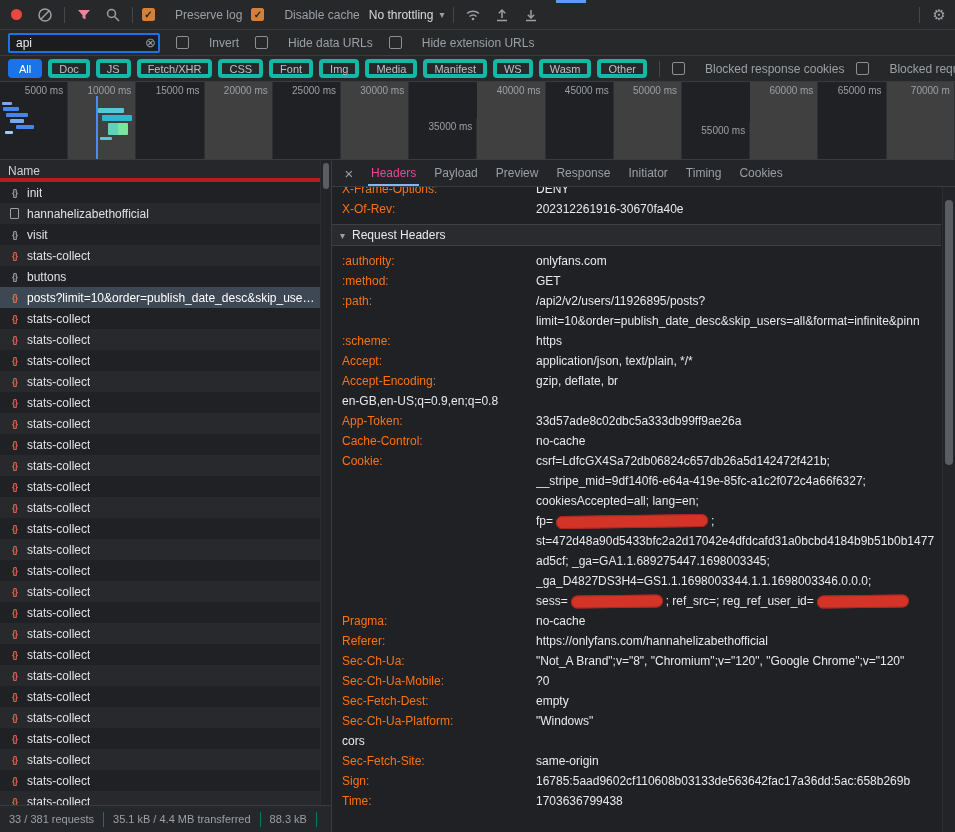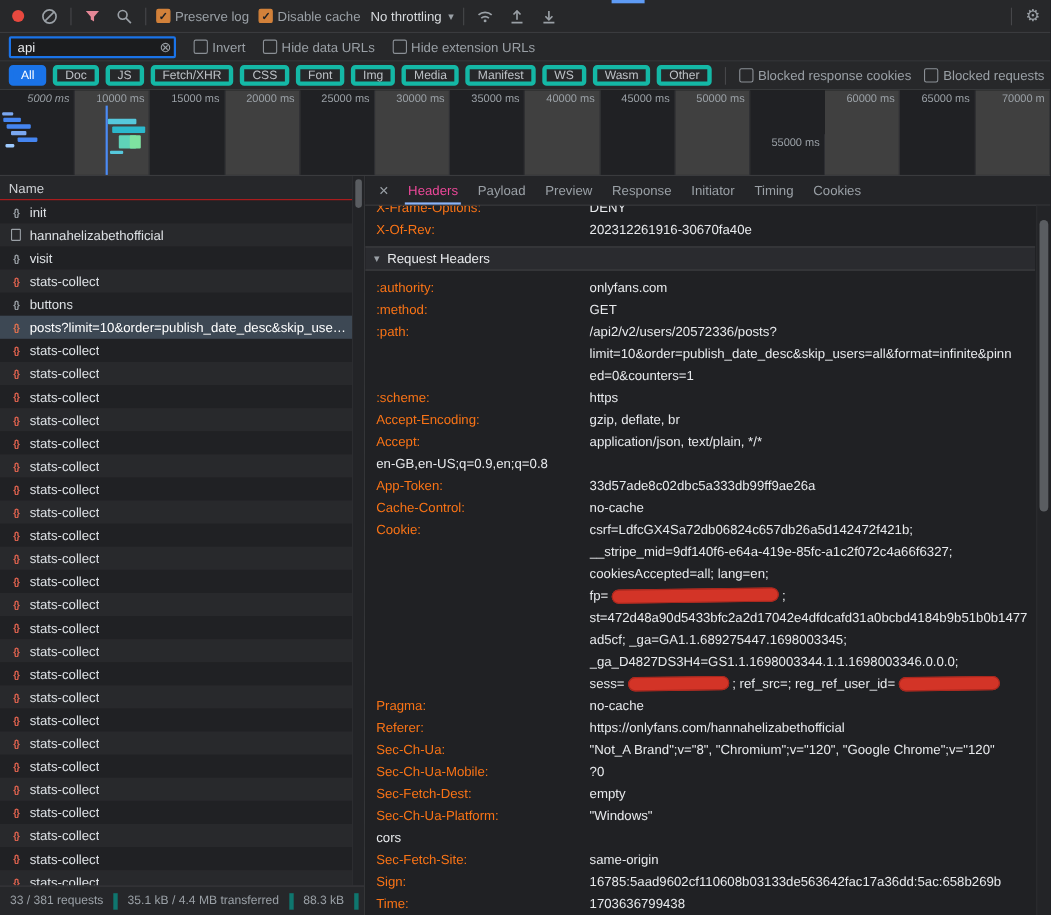--- a/index.html
+++ b/index.html
@@ -15,21 +15,21 @@
   .toolbar.row3{height:26px;padding:0 8px;gap:12px}
   .tbtn{background:none;border:none;display:flex;align-items:center;justify-content:center;width:20px;height:20px;flex:none;cursor:pointer}
   .record-dot{width:11px;height:11px;border-radius:50%;background:#e8493f}
   .sep{width:1px;height:16px;background:#46474a;flex:none}
   .spacer{flex:1}
   .gear{font-size:15px;color:#9aa0a6;line-height:1}
   .caret{color:#9aa0a6;font-size:10px}
   .throttle{display:flex;align-items:center;gap:6px;color:#d7dadd;cursor:pointer}
 
   
-  .cb{display:flex;align-items:center;gap:4px;color:#9aa0a6;cursor:pointer;white-space:nowrap}
+  .cb{display:flex;align-items:center;gap:20px;color:#9aa0a6;cursor:pointer;white-space:nowrap}
   .cb .box{width:13px;height:13px;border:1.5px solid #8b9096;border-radius:2px;flex:none;
     display:flex;align-items:center;justify-content:center}
   .cb.checked .box{background:#d2813a;border-color:#d2813a;color:#202124;font-size:10px;font-weight:bold}
   .cb.checked .box::after{content:"✓"}
 
   
   .input-wrap{position:relative;display:inline-flex;align-items:center}
   .filter-input{width:152px;height:20px;background:#1b1c1e;border:2px solid #1a73e8;border-radius:2px;
     color:#e8eaed;font:12px "Liberation Sans",sans-serif;padding:0 18px 0 6px;outline:none}
   .clear-x{position:absolute;right:4px;color:#9aa0a6;font-size:13px;line-height:1;cursor:pointer}
@@ -44,39 +44,39 @@
   .overview{position:relative;height:78px;flex:none;background:#202124;border-bottom:1px solid #3a3b3e;overflow:hidden;cursor:crosshair}
   .ov-col{position:absolute;top:0;bottom:0;width:68.2px;border-right:1px solid #2e2f33}
   .ov-col.alt{background:#404040}
   .ov-label{position:absolute;right:4px;top:3px;font-size:10px;color:#9aa0a6;white-space:nowrap}
   .ov-bar{position:absolute;border-radius:1px}
   .ov-marker{position:absolute;top:14px;bottom:0;width:2px}
 
   
   .main{flex:1;display:flex;min-height:0}
   .left-col{width:332px;flex:none;display:flex;flex-direction:column;position:relative;border-right:1px solid #3a3b3e;background:#202124}
-  .name-header{height:22px;flex:none;background:#26272a;border-bottom:1px solid #b91c1c;display:flex;align-items:center;padding-left:8px;color:#cfd2d6}
+  .name-header{height:22px;flex:none;background:#26272a;border-bottom:4px solid #b91c1c;display:flex;align-items:flex-end;padding-left:8px;color:#cfd2d6}
   .request-list{flex:1;overflow:hidden;position:relative}
   .req-row{height:21px;display:flex;align-items:center;gap:6px;padding:0 16px 0 8px;white-space:nowrap;cursor:pointer}
   .req-row.alt{background:#28292c}
   .req-row.selected{background:#3d4854}
   .req-label{overflow:hidden;text-overflow:ellipsis;color:#dde1e5;min-width:0}
   .req-row.selected .req-label{color:#fff}
   .json-icon{font-size:9px;font-weight:bold;letter-spacing:-1px;flex:none;width:13px;text-align:center}
   .doc-icon{width:9px;height:11px;border:1px solid #9aa0a6;border-radius:1px;flex:none;margin:0 2px}
 
   
   .vscroll{position:absolute;top:0;right:0;width:11px;background:#232427;border-left:1px solid #2c2d30;z-index:10}
   .vscroll.left{bottom:27px}
   .vscroll.right{top:27px;bottom:0;width:13px}
   .vscroll .thumb{position:absolute;left:2px;right:2px;background:#5a5d61;border-radius:4px}
 
   
   .status-bar{height:27px;flex:none;background:#26272a;border-top:1px solid #3a3b3e;display:flex;align-items:center;color:#9aa0a6;font-size:11px;position:relative;z-index:11}
-  .status-item{padding:0 9px;border-right:4px solid #0f766e;height:15px;display:flex;align-items:center;white-space:nowrap}
+  .status-item{padding:0 9px;border-right:1px solid #0f766e;height:15px;display:flex;align-items:center;white-space:nowrap}
 
   
   .details{flex:1;display:flex;flex-direction:column;min-width:0;position:relative;background:#202124}
   .tabs{height:27px;flex:none;display:flex;align-items:center;border-bottom:1px solid #3a3b3e;padding-left:4px;background:#242528}
   .close-x{width:26px;text-align:center;color:#9aa0a6;font-size:15px;cursor:pointer;flex:none}
   .tab{padding:0 9px;height:100%;display:flex;align-items:center;color:#9aa0a6;position:relative;cursor:pointer;white-space:nowrap}
   .tab.selected{color:#ec4899}
   .tab.selected::after{content:"";position:absolute;left:6px;right:6px;bottom:0;height:2px;background:#8ab4f8}
 
   .headers-content{flex:1;overflow:hidden;padding-left:10px;padding-right:14px;position:relative}
@@ -203,39 +203,39 @@
       <span class="box"></span>
       <span>Blocked requests</span>
     </label>
     <label class="cb">
       <span class="box"></span>
       <span>3rd-party requests</span>
     </label>
   </div>
 
   <div class="overview">
-      <div class="ov-col" style="left: 0px; font-style: italic;">
+      <div class="ov-col" style="left: 0px;">
         <span class="ov-label">5000 ms</span>
       </div>
       <div class="ov-col alt" style="left: 68.2px;">
         <span class="ov-label">10000 ms</span>
       </div>
       <div class="ov-col" style="left: 136.4px;">
         <span class="ov-label">15000 ms</span>
       </div>
       <div class="ov-col alt" style="left: 204.6px;">
         <span class="ov-label">20000 ms</span>
       </div>
       <div class="ov-col" style="left: 272.8px;">
         <span class="ov-label">25000 ms</span>
       </div>
       <div class="ov-col alt" style="left: 341px;">
         <span class="ov-label">30000 ms</span>
       </div>
-      <div class="ov-col" style="left: 409.2px;">
+      <div class="ov-col" style="left: 409.2px; margin-top: 36px;">
         <span class="ov-label">35000 ms</span>
       </div>
       <div class="ov-col alt" style="left: 477.4px;">
         <span class="ov-label">40000 ms</span>
       </div>
       <div class="ov-col" style="left: 545.6px;">
         <span class="ov-label">45000 ms</span>
       </div>
       <div class="ov-col alt" style="left: 613.8px;">
         <span class="ov-label">50000 ms</span>
@@ -439,41 +439,40 @@
           </div>
           <div class="hrow">
             <div class="hname">:method:</div>
             <div class="hval">
               <div class="vline">GET</div>
             </div>
           </div>
           <div class="hrow">
             <div class="hname">:path:</div>
             <div class="hval">
-              <div class="vline">/api2/v2/users/20572336/posts?</div>
+              <div class="vline">/api2/v2/users/11926895/posts?</div>
               <div class="vline">limit=10&amp;order=publish_date_desc&amp;skip_users=all&amp;format=infinite&amp;pinn</div>
-              <div class="vline">ed=0&amp;counters=1</div>
             </div>
           </div>
           <div class="hrow">
             <div class="hname">:scheme:</div>
             <div class="hval">
               <div class="vline">https</div>
             </div>
           </div>
           <div class="hrow">
+            <div class="hname">Accept:</div>
+            <div class="hval">
+              <div class="vline">application/json, text/plain, */*</div>
+            </div>
+          </div>
+          <div class="hrow">
             <div class="hname">Accept-Encoding:</div>
             <div class="hval">
               <div class="vline">gzip, deflate, br</div>
-            </div>
-          </div>
-          <div class="hrow">
-            <div class="hname">Accept:</div>
-            <div class="hval">
-              <div class="vline">application/json, text/plain, */*</div>
             </div>
           </div>
           <div class="hrow">
             <div class="hval">
               <div class="vline">en-GB,en-US;q=0.9,en;q=0.8</div>
             </div>
           </div>
           <div class="hrow">
             <div class="hname">App-Token:</div>
             <div class="hval">

